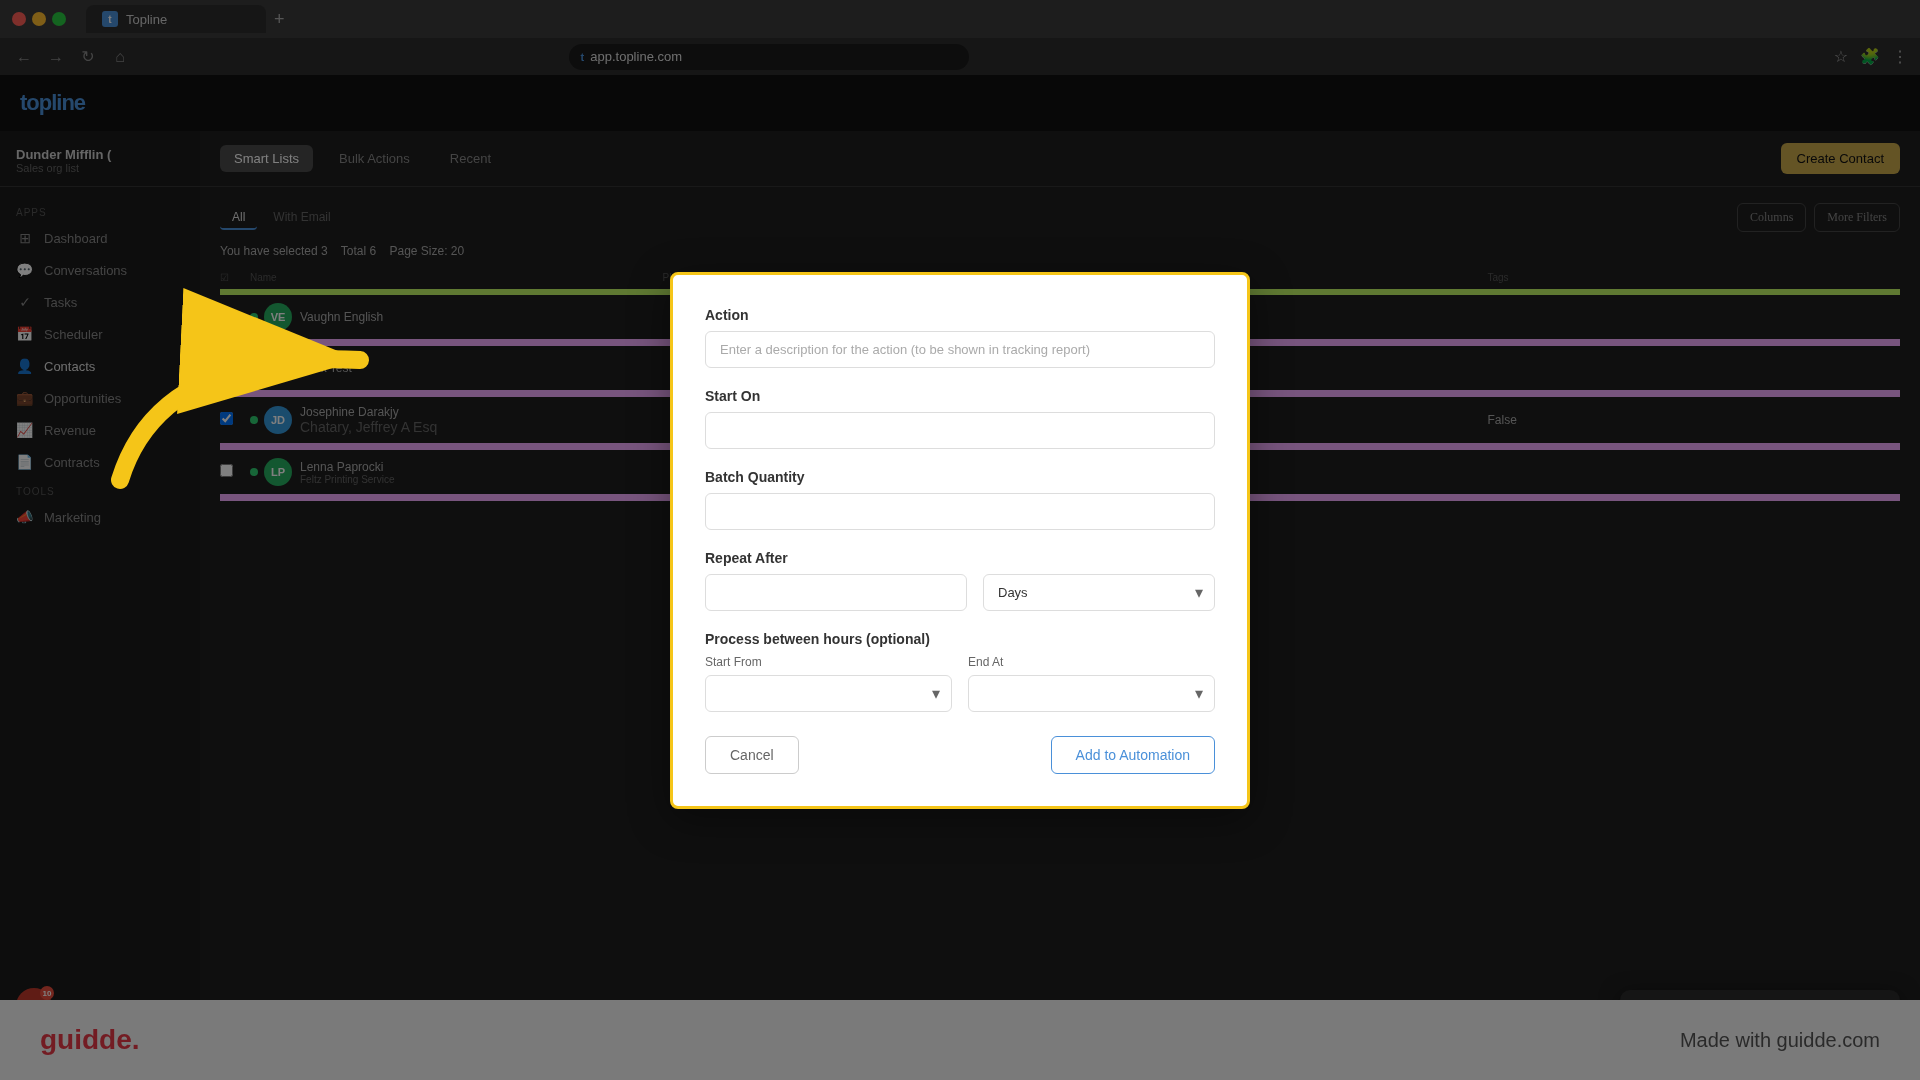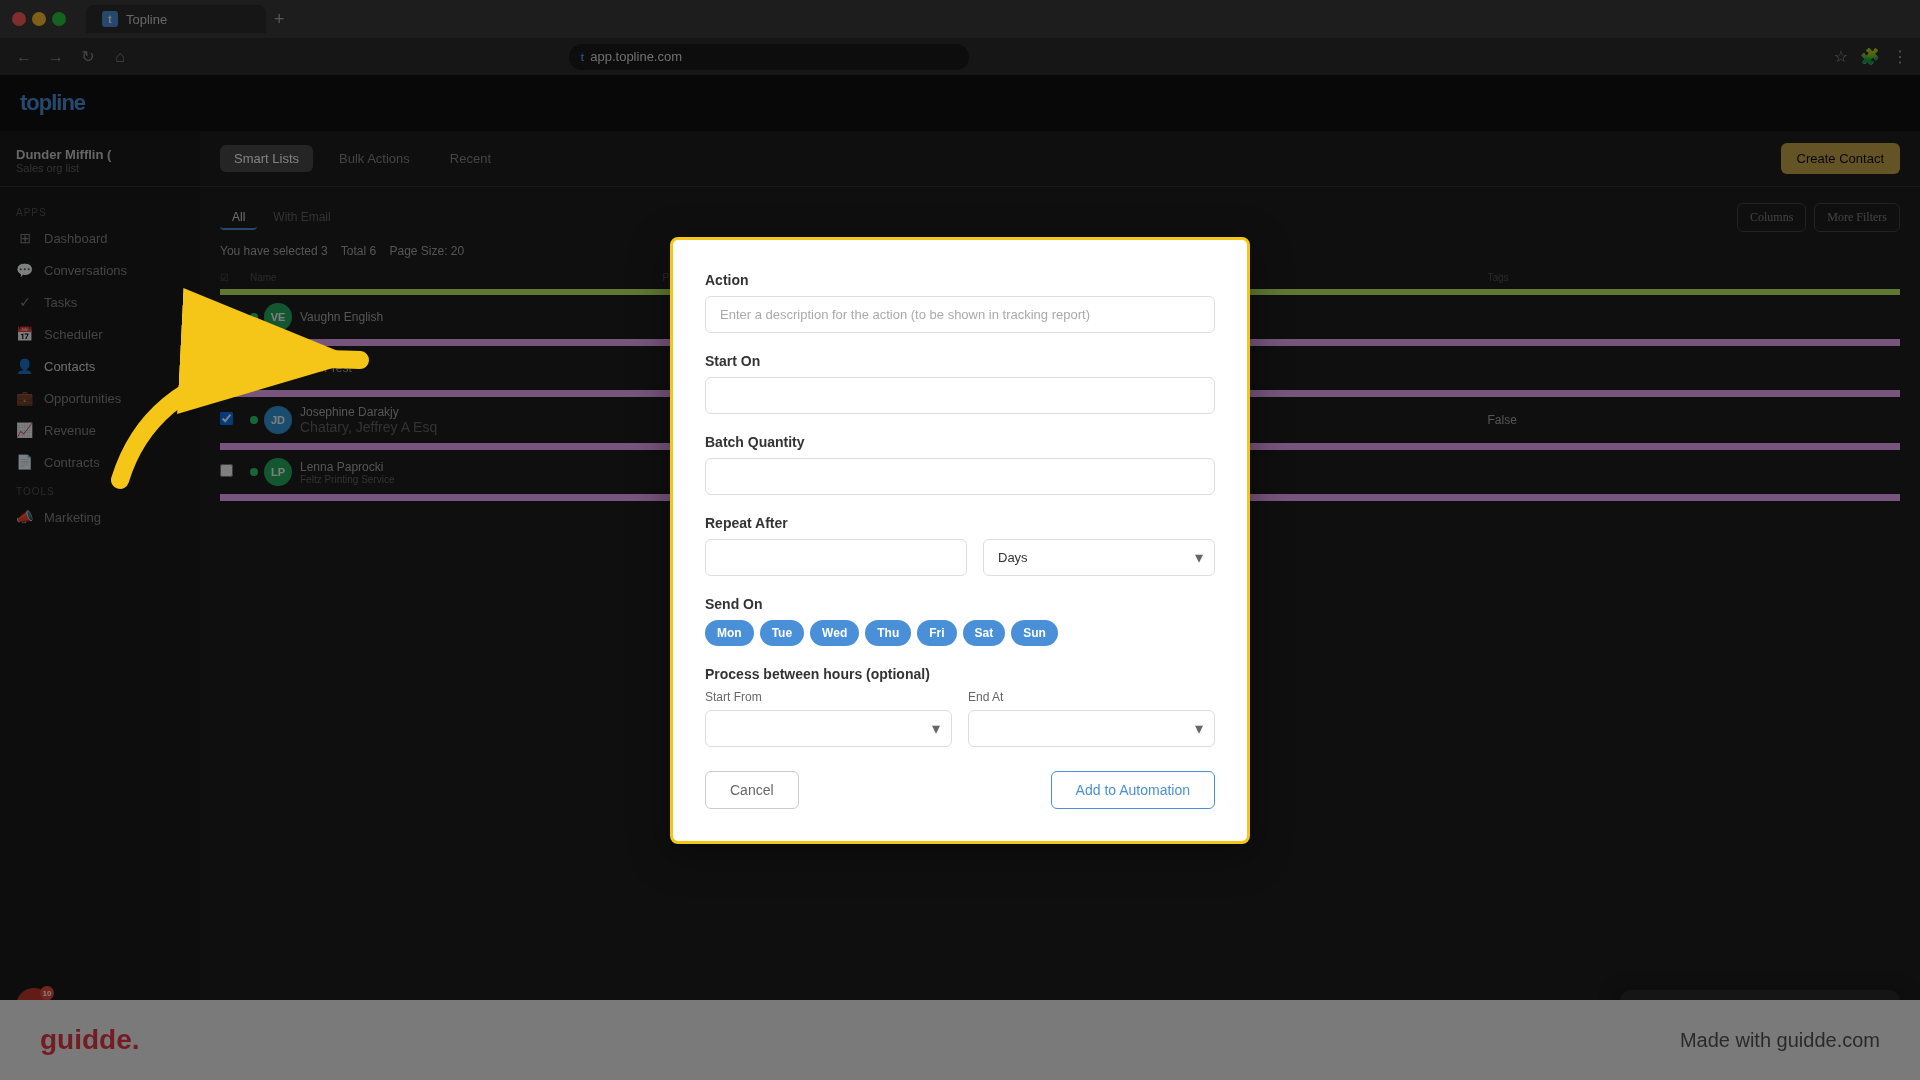--- a/index.html
+++ b/index.html
@@ -757,32 +757,20 @@
           <select class="modal-select">
             <option>Days</option>
             <option>Weeks</option>
             <option>Months</option>
           </select>
           <span class="select-arrow">▾</span>
         </div>
       </div>
     </div>
 
-    <div class="modal-field">
-      <label class="modal-label">Send On</label>
-      <div class="days-group">
-        <button class="day-btn active">Mon</button>
-        <button class="day-btn active">Tue</button>
-        <button class="day-btn active">Wed</button>
-        <button class="day-btn active">Thu</button>
-        <button class="day-btn active">Fri</button>
-        <button class="day-btn active">Sat</button>
-        <button class="day-btn active">Sun</button>
-      </div>
-    </div>
 
     <div class="modal-field">
       <label class="modal-label">Process between hours (optional)</label>
       <div class="process-hours">
         <div class="modal-field" style="margin-bottom:0">
           <span class="sub-label">Start From</span>
           <div class="select-wrapper">
             <select class="modal-select">
               <option value=""></option>
             </select>

